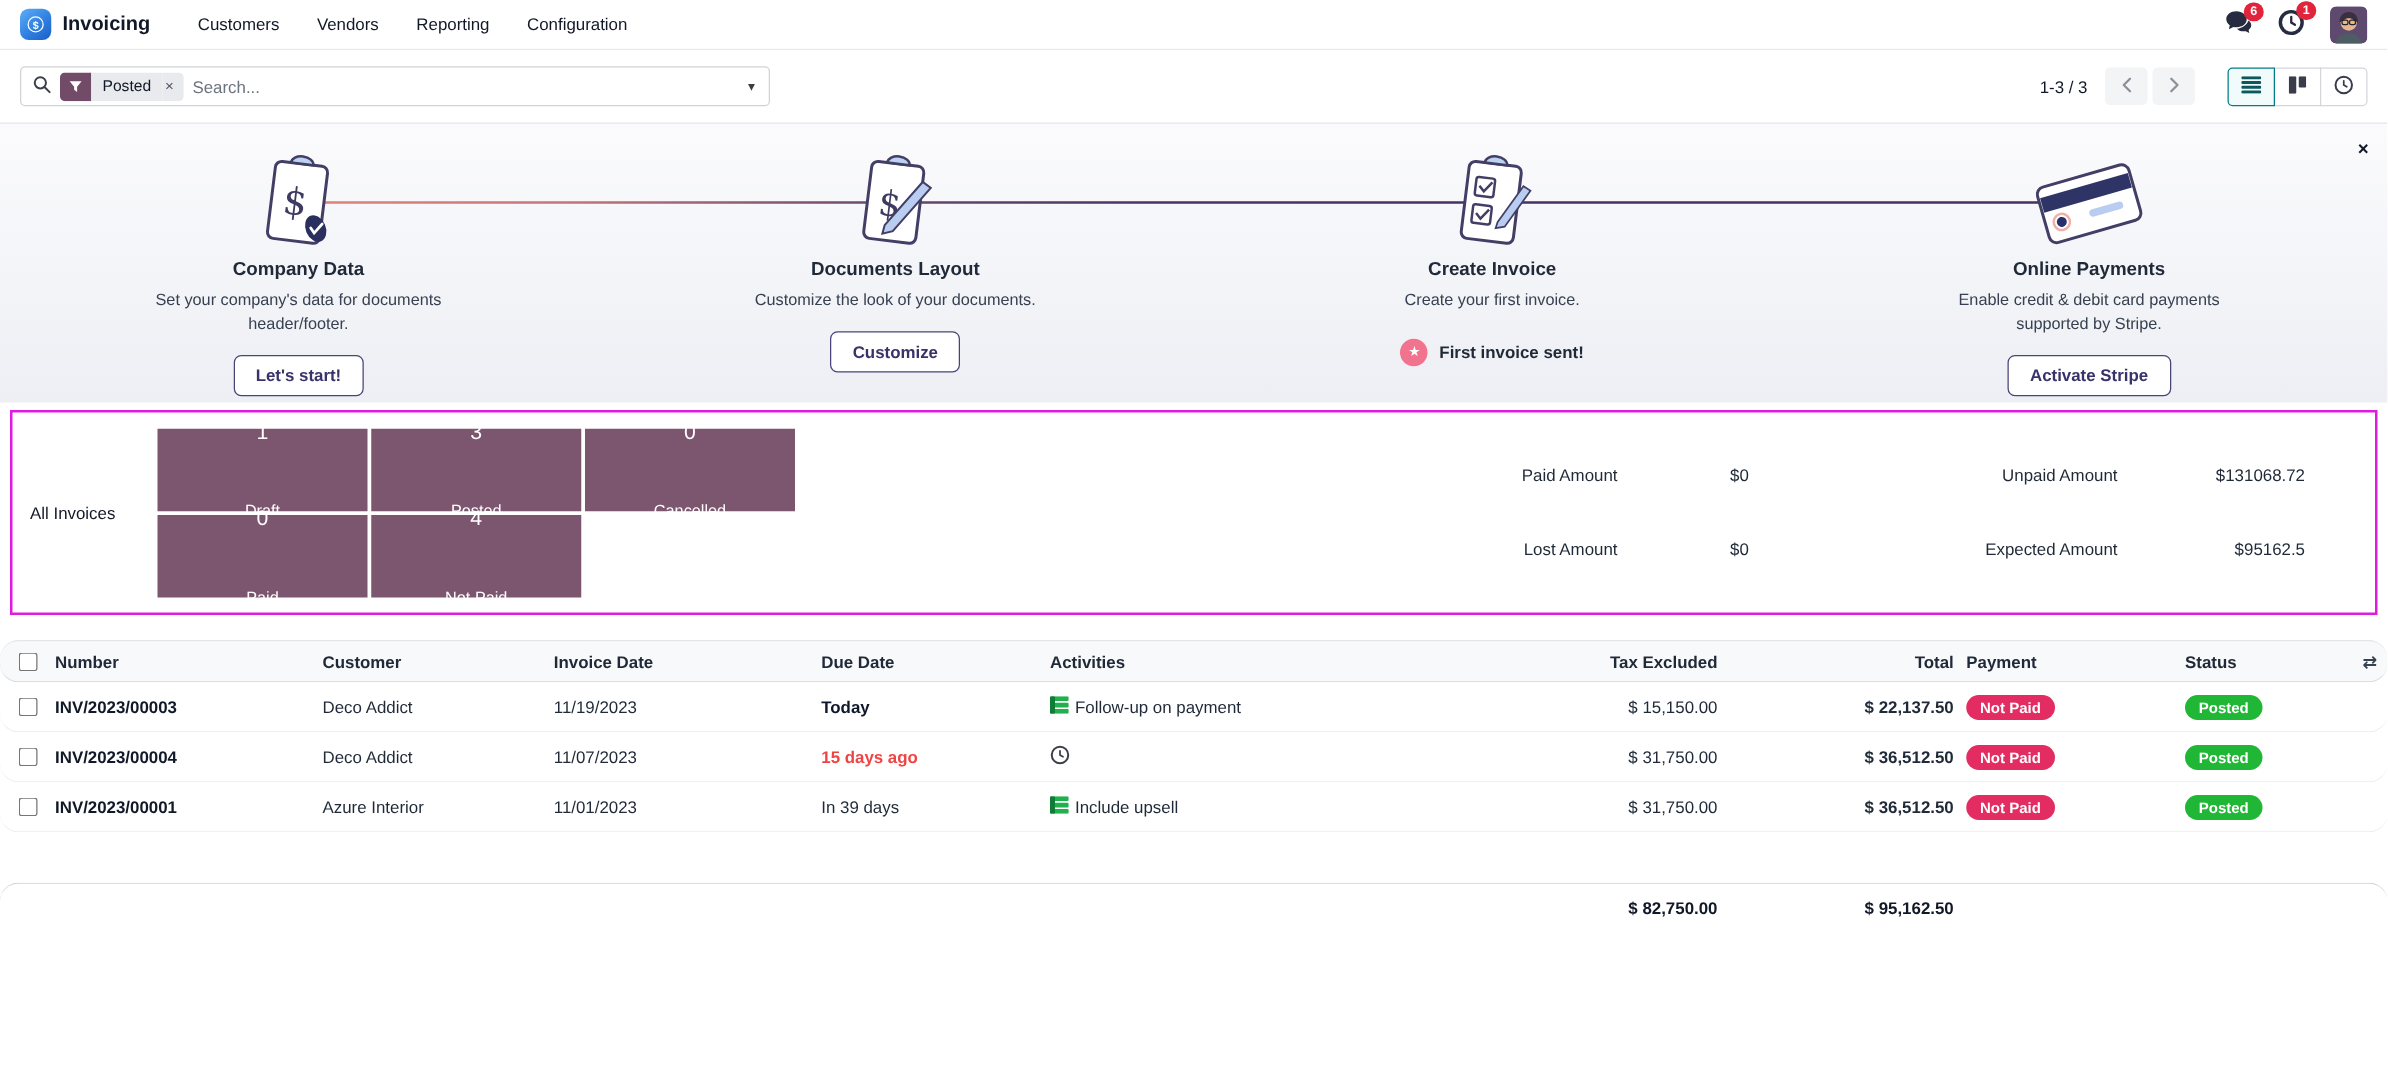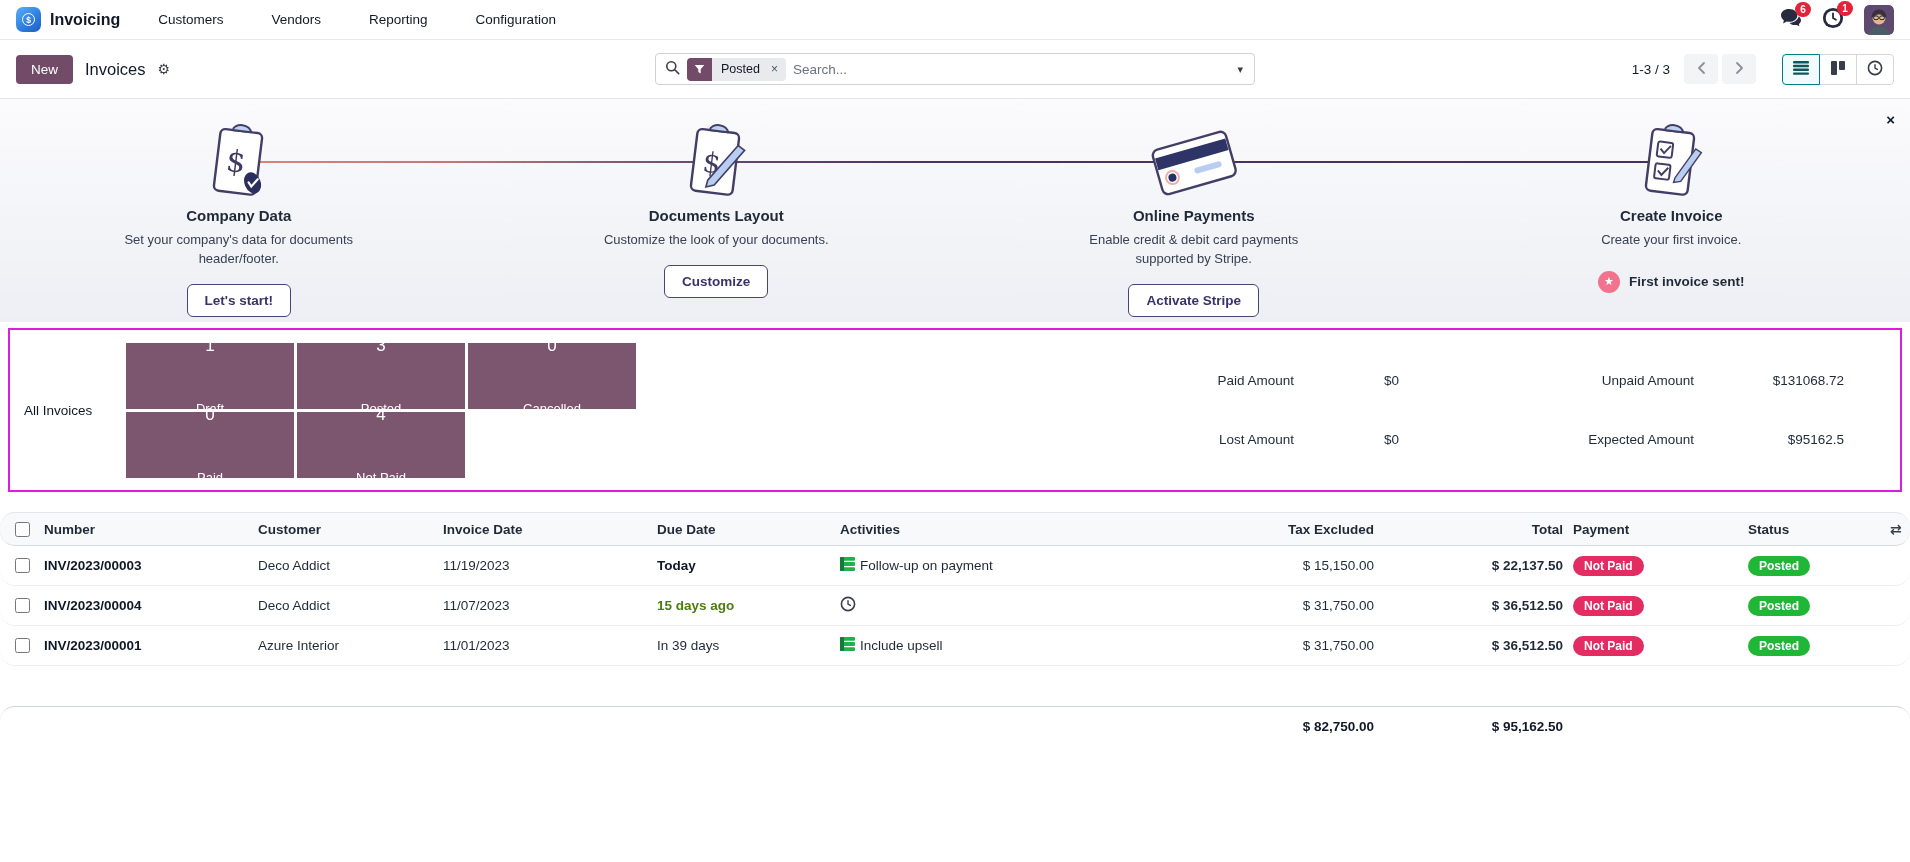--- a/index.html
+++ b/index.html
@@ -23,21 +23,21 @@
     width:25px; height:25px; border-radius:7px;
     background: linear-gradient(140deg,#5caef8 0%,#2f80e0 55%,#1c5ec6 100%);
     display:flex; align-items:center; justify-content:center;
   }
   .app-icon b {
     width:13px; height:13px; border:1.5px solid #fff; border-radius:50%;
     color:#fff; font-size:8.5px; font-weight:700;
     display:flex; align-items:center; justify-content:center;
   }
   .app-name { font-size:16px; font-weight:700; color:#111827; }
-  .nav-menus { display:flex; align-items:center; margin-left:26px; gap:24px; }
+  .nav-menus { display:flex; align-items:center; margin-left:26px; gap:6px; }
   .nav-menu { padding: 4px 12px; font-size:13.5px; color:#111827; cursor:pointer; border-radius:4px; }
   .nav-right { margin-left:auto; display:flex; align-items:center; gap:20px; }
   .nav-icon-wrap { position:relative; cursor:pointer; display:flex; }
   .nav-badge {
     position:absolute; top:-6px; right:-9px; min-width:16px; height:15px;
     border-radius:8px; background:#e1243c; color:#fff;
     font-size:10px; font-weight:700; display:flex; align-items:center; justify-content:center; padding:0 4px;
   }
   .avatar { width:30px; height:30px; border-radius:5px; overflow:hidden; cursor:pointer; }
 
@@ -151,21 +151,21 @@
   .c-due { width:183px; }
   .c-act { width:354px; display:flex; align-items:center; gap:5px; }
   .c-tax { width:180px; text-align:right; }
   .c-total { width:189px; text-align:right; }
   .c-pay { width:183px; padding-left:10px; }
   .c-status { width:144px; padding-left:2px; }
   .c-adjust { width:20px; display:flex; justify-content:flex-start; color:#374151; font-size:14px; cursor:pointer; }
   .tbody-row .c-number { font-weight:600; color:#111827; }
   .tbody-row .c-total { font-weight:600; }
   .due-warning { color:#0f172a; font-weight:700; }
-  .due-danger { color:#4d7c0f; font-weight:700; }
+  .due-danger { color:#ef4444; font-weight:700; }
   .due-normal { color:#1f2937; }
   input[type=checkbox] { width:15px; height:15px; accent-color:#714B67; cursor:pointer; }
   .badge {
     display:inline-block; padding:3px 11px; border-radius:20px;
     color:#fff; font-size:12px; font-weight:600;
   }
   .badge-notpaid { background:#e22c62; }
   .badge-posted { background:#21b736; }
   .t-spacer { height:40px; background:#fff; }
   .tfoot {
@@ -217,25 +217,20 @@
             <path d="M7.5 13c0-5.5 3.2-8.5 7.5-8.5s7.5 3 7.5 8.5l-2.2-1.2c-1 0-2-2.2-5.3-2.2s-4.3 2.2-5.3 2.2z" fill="#3a2f3f"></path>
             <rect x="9.6" y="11" width="4.8" height="3.6" rx="1.5" fill="none" stroke="#20252b" stroke-width="1"></rect>
             <rect x="15.6" y="11" width="4.8" height="3.6" rx="1.5" fill="none" stroke="#20252b" stroke-width="1"></rect>
             <path d="M4.5 30c1-6.5 5.5-8.5 10.5-8.5s9.5 2 10.5 8.5z" fill="#4e5c66"></path>
           </svg>
       </div>
     </div>
   </header>
 
   <div class="control">
-    <div class="control-left">
-      <button class="btn-new">New</button>
-      <span class="view-title">Invoices</span>
-      <span class="gear">⚙</span>
-    </div>
     <div class="searchbar">
       <span>
         <svg width="15" height="15" viewBox="0 0 16 16">
             <circle cx="6.7" cy="6.7" r="4.8" fill="none" stroke="#3c3f4a" stroke-width="1.7"></circle>
             <path d="M10.4 10.4 14.6 14.6" stroke="#3c3f4a" stroke-width="1.7" stroke-linecap="round"></path>
           </svg>
       </span>
       <span class="facet">
         <span class="facet-icon">
           <svg width="11" height="11" viewBox="0 0 12 12">
@@ -325,59 +320,59 @@
       </div>
       <div class="ob-title">Documents Layout</div>
       <div class="ob-desc">Customize the look of your documents.</div>
       <div class="ob-action">
           <button class="ob-btn">Customize</button>
         </div>
     </div>
 
     <div class="ob-step">
       <div class="ob-icon">
-        <svg width="92" height="76" viewBox="0 0 92 76">
-            <g transform="rotate(-16 46 38)">
-              <rect x="8" y="16" width="76" height="46" rx="6" fill="#fff" stroke="#433e66" stroke-width="2.4"></rect>
-              <rect x="9.5" y="24" width="73" height="12" fill="#2e3566"></rect>
-              <rect x="44" y="44" width="28" height="6" rx="3" fill="#b9cdf0"></rect>
-              <circle cx="21" cy="47" r="4" fill="#28306b"></circle>
-              <circle cx="21" cy="47" r="6.5" fill="none" stroke="#f0b0a8" stroke-width="2"></circle>
-            </g>
-          </svg>
-      </div>
-      <div class="ob-title">Online Payments</div>
-      <div class="ob-desc">Enable credit &amp; debit card payments supported by Stripe.</div>
-      <div class="ob-action">
-          <button class="ob-btn">Activate Stripe</button>
-        </div>
-    </div>
-
-    <div class="ob-step">
-      <div class="ob-icon">
         <svg width="72" height="86" viewBox="0 0 72 86">
             <g transform="rotate(7 36 43)">
               <rect x="14" y="12" width="42" height="62" rx="5" fill="#fff" stroke="#433e66" stroke-width="2.4"></rect>
               <path d="M26 12a9 6 0 0 1 18 0z" fill="#bcd2f0" stroke="#433e66" stroke-width="2"></path>
               <rect x="21" y="24" width="15" height="15" rx="2" fill="#fff" stroke="#433e66" stroke-width="2"></rect>
               <path d="M24 31l4 4 6-8" stroke="#433e66" stroke-width="2" fill="none"></path>
               <rect x="21" y="46" width="15" height="15" rx="2" fill="#fff" stroke="#433e66" stroke-width="2"></rect>
               <path d="M24 53l4 4 6-8" stroke="#433e66" stroke-width="2" fill="none"></path>
               <path d="M42 58 59 27l6 3-17 31-7 2z" fill="#b9cdf0" stroke="#433e66" stroke-width="1.4"></path>
             </g>
           </svg>
       </div>
       <div class="ob-title">Create Invoice</div>
       <div class="ob-desc">Create your first invoice.</div>
       <div class="ob-action">
         <span class="ob-done">
           <span class="star-badge">★</span>
           <span>First invoice sent!</span>
         </span>
       </div>
+    </div>
+
+    <div class="ob-step">
+      <div class="ob-icon">
+        <svg width="92" height="76" viewBox="0 0 92 76">
+            <g transform="rotate(-16 46 38)">
+              <rect x="8" y="16" width="76" height="46" rx="6" fill="#fff" stroke="#433e66" stroke-width="2.4"></rect>
+              <rect x="9.5" y="24" width="73" height="12" fill="#2e3566"></rect>
+              <rect x="44" y="44" width="28" height="6" rx="3" fill="#b9cdf0"></rect>
+              <circle cx="21" cy="47" r="4" fill="#28306b"></circle>
+              <circle cx="21" cy="47" r="6.5" fill="none" stroke="#f0b0a8" stroke-width="2"></circle>
+            </g>
+          </svg>
+      </div>
+      <div class="ob-title">Online Payments</div>
+      <div class="ob-desc">Enable credit &amp; debit card payments supported by Stripe.</div>
+      <div class="ob-action">
+          <button class="ob-btn">Activate Stripe</button>
+        </div>
     </div>
   </section>
 
   <section class="summary">
     <div class="summary-label">All Invoices</div>
     <div class="status-grid">
       <button class="sbox">
         <span class="sbox-count">1</span>
         <span class="sbox-label">Draft</span>
       </button>

